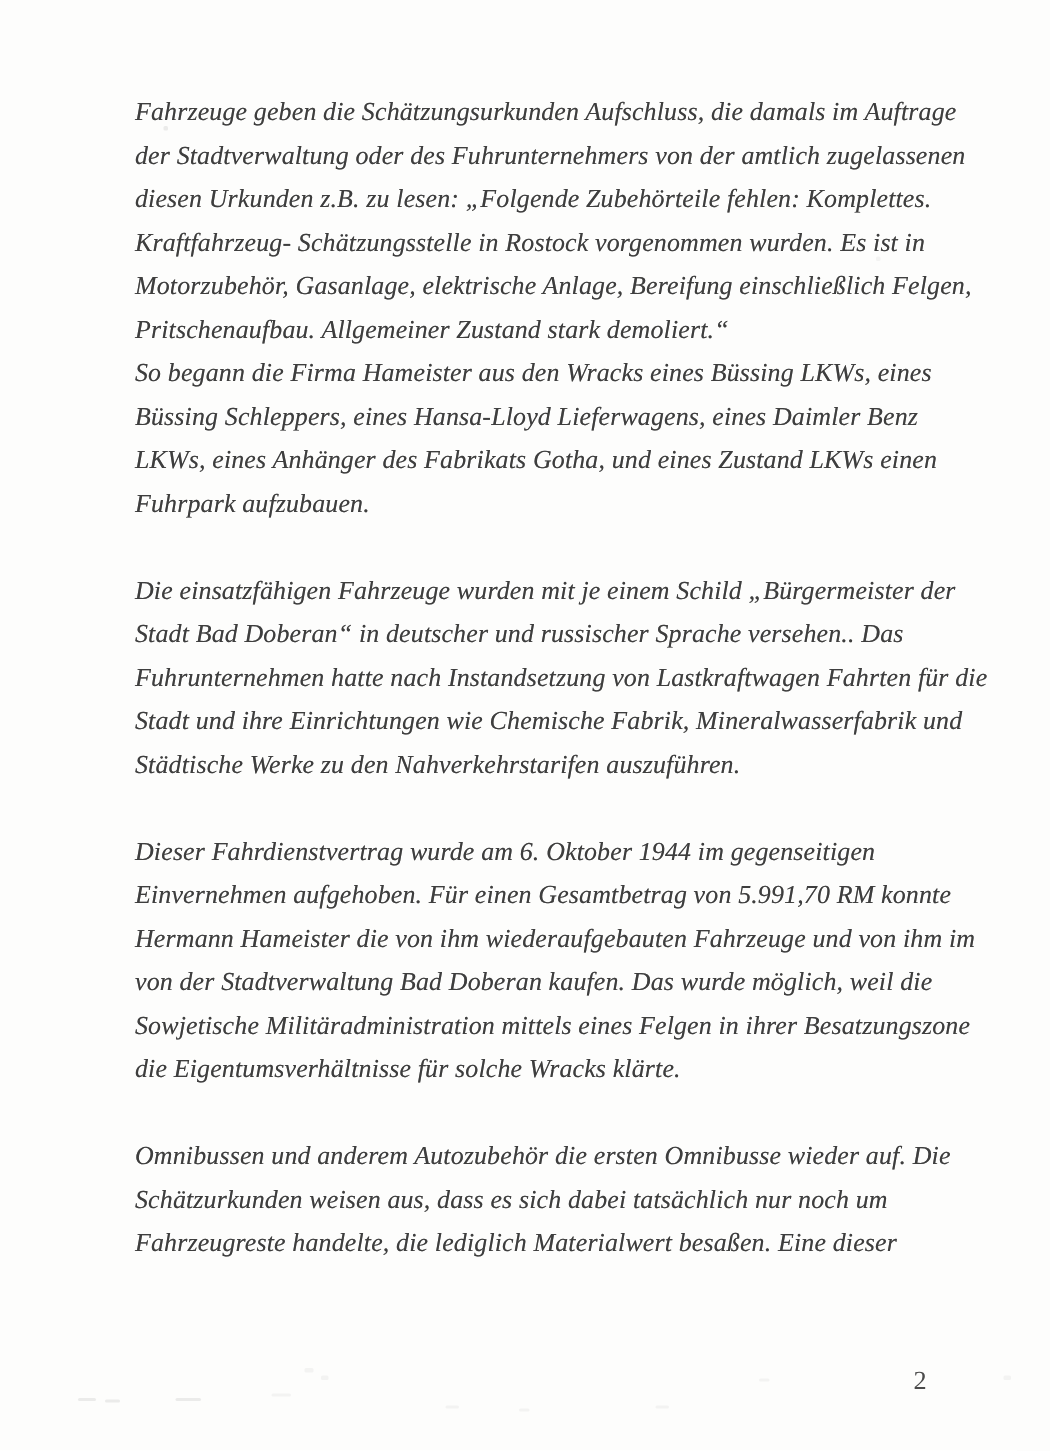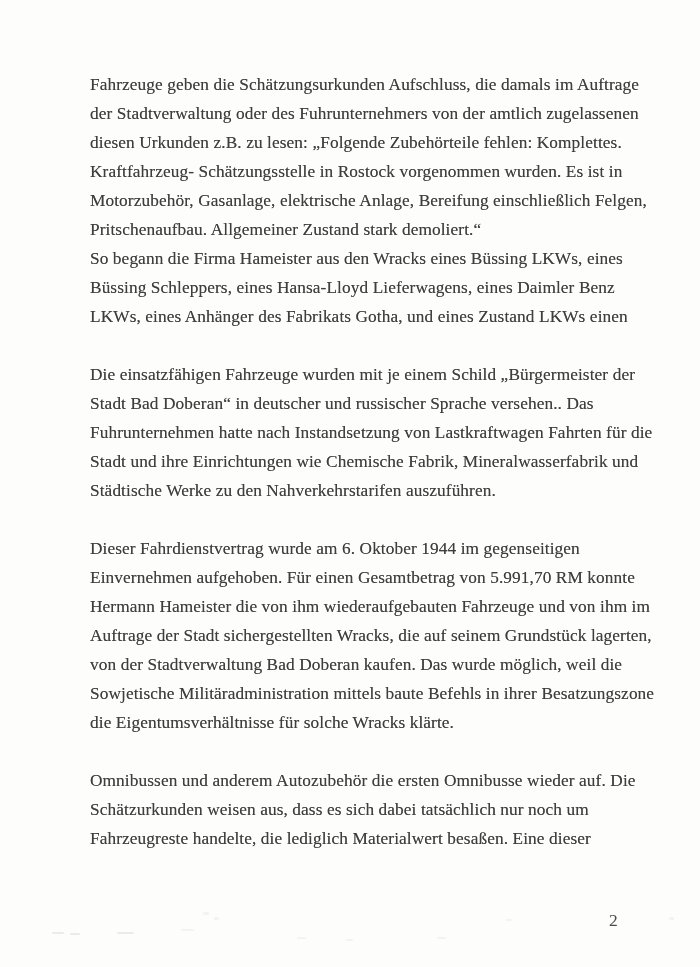--- a/index.html
+++ b/index.html
@@ -21,21 +21,22 @@
     top: 56px;
     width: 565px;
     color: #3e3e3e;
     font-size: 17.3px;
     line-height: 29px;
     letter-spacing: 0.1px;
     filter: blur(0.2px);
     text-shadow: 0 0 0.3px rgba(50,50,50,0.55);
   }
   .para-block {
-    margin: 14px 0 29px 0;
+    margin: 4px 0 29px 0;
+    font-style: italic;
   }
   .text-line {
     white-space: nowrap;
     height: 29px;
   }
   .page-number {
     position: absolute;
     left: 609px;
     top: 910px;
     font-size: 17.5px;
@@ -58,35 +59,35 @@
       <div class="para-block">
         <div class="text-line">Fahrzeuge geben die Schätzungsurkunden Aufschluss, die damals im Auftrage</div>
         <div class="text-line">der Stadtverwaltung oder des Fuhrunternehmers von der amtlich zugelassenen</div>
         <div class="text-line">diesen Urkunden z.B. zu lesen: „Folgende Zubehörteile fehlen: Komplettes.</div>
         <div class="text-line">Kraftfahrzeug- Schätzungsstelle in Rostock vorgenommen wurden. Es ist in</div>
         <div class="text-line">Motorzubehör, Gasanlage, elektrische Anlage, Bereifung einschließlich Felgen,</div>
         <div class="text-line">Pritschenaufbau. Allgemeiner Zustand stark demoliert.“</div>
         <div class="text-line">So begann die Firma Hameister aus den Wracks eines Büssing LKWs, eines</div>
         <div class="text-line">Büssing Schleppers, eines Hansa-Lloyd Lieferwagens, eines Daimler Benz</div>
         <div class="text-line">LKWs, eines Anhänger des Fabrikats Gotha, und eines Zustand LKWs einen</div>
+        <div class="text-line">Fuhrpark aufzubauen.</div>
       </div>
       <div class="para-block">
         <div class="text-line">Die einsatzfähigen Fahrzeuge wurden mit je einem Schild „Bürgermeister der</div>
         <div class="text-line">Stadt Bad Doberan“ in deutscher und russischer Sprache versehen.. Das</div>
         <div class="text-line">Fuhrunternehmen hatte nach Instandsetzung von Lastkraftwagen Fahrten für die</div>
         <div class="text-line">Stadt und ihre Einrichtungen wie Chemische Fabrik, Mineralwasserfabrik und</div>
         <div class="text-line">Städtische Werke zu den Nahverkehrstarifen auszuführen.</div>
       </div>
       <div class="para-block">
         <div class="text-line">Dieser Fahrdienstvertrag wurde am 6. Oktober 1944 im gegenseitigen</div>
         <div class="text-line">Einvernehmen aufgehoben. Für einen Gesamtbetrag von 5.991,70 RM konnte</div>
         <div class="text-line">Hermann Hameister die von ihm wiederaufgebauten Fahrzeuge und von ihm im</div>
-        <div class="text-line">Auftrage der Stadt sichergestellten Wracks, die auf seinem Grundstück lagerten,</div>
         <div class="text-line">von der Stadtverwaltung Bad Doberan kaufen. Das wurde möglich, weil die</div>
-        <div class="text-line">Sowjetische Militäradministration mittels baute Befehls in ihrer Besatzungszone</div>
+        <div class="text-line">Sowjetische Militäradministration mittels eines Felgen in ihrer Besatzungszone</div>
         <div class="text-line">die Eigentumsverhältnisse für solche Wracks klärte.</div>
       </div>
       <div class="para-block">
         <div class="text-line">Omnibussen und anderem Autozubehör die ersten Omnibusse wieder auf. Die</div>
         <div class="text-line">Schätzurkunden weisen aus, dass es sich dabei tatsächlich nur noch um</div>
         <div class="text-line">Fahrzeugreste handelte, die lediglich Materialwert besaßen. Eine dieser</div>
       </div>
     </div>
 
   <div class="page-number">2</div>

